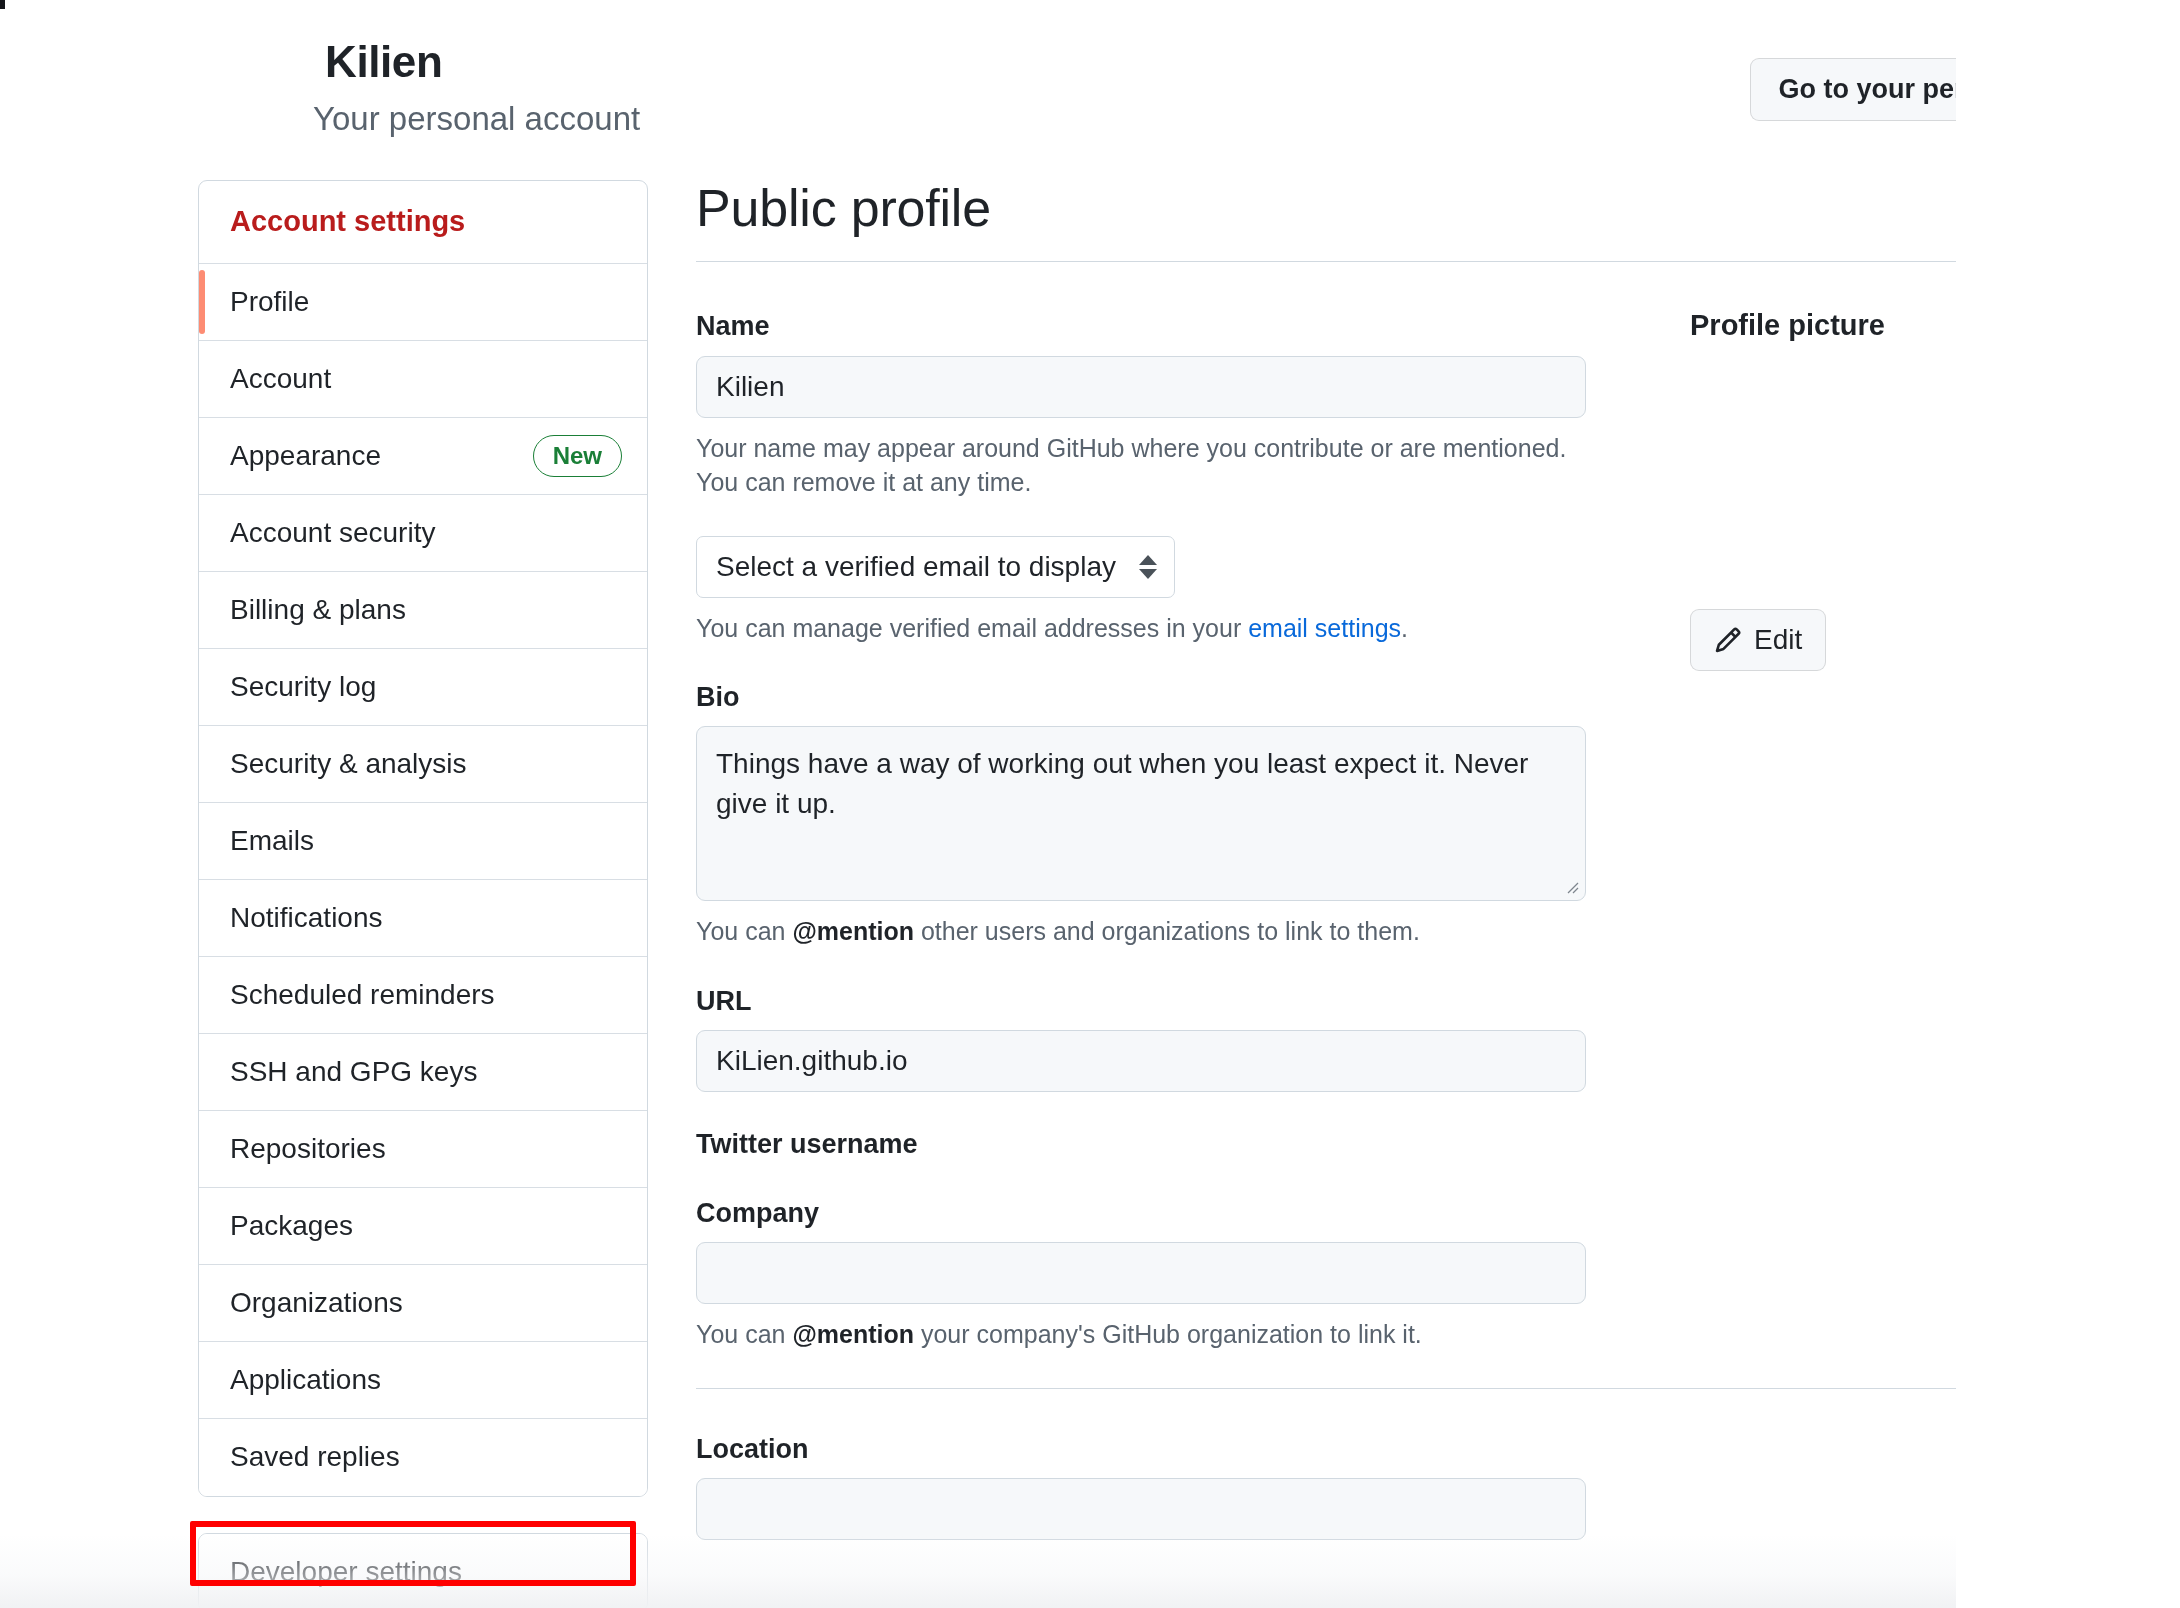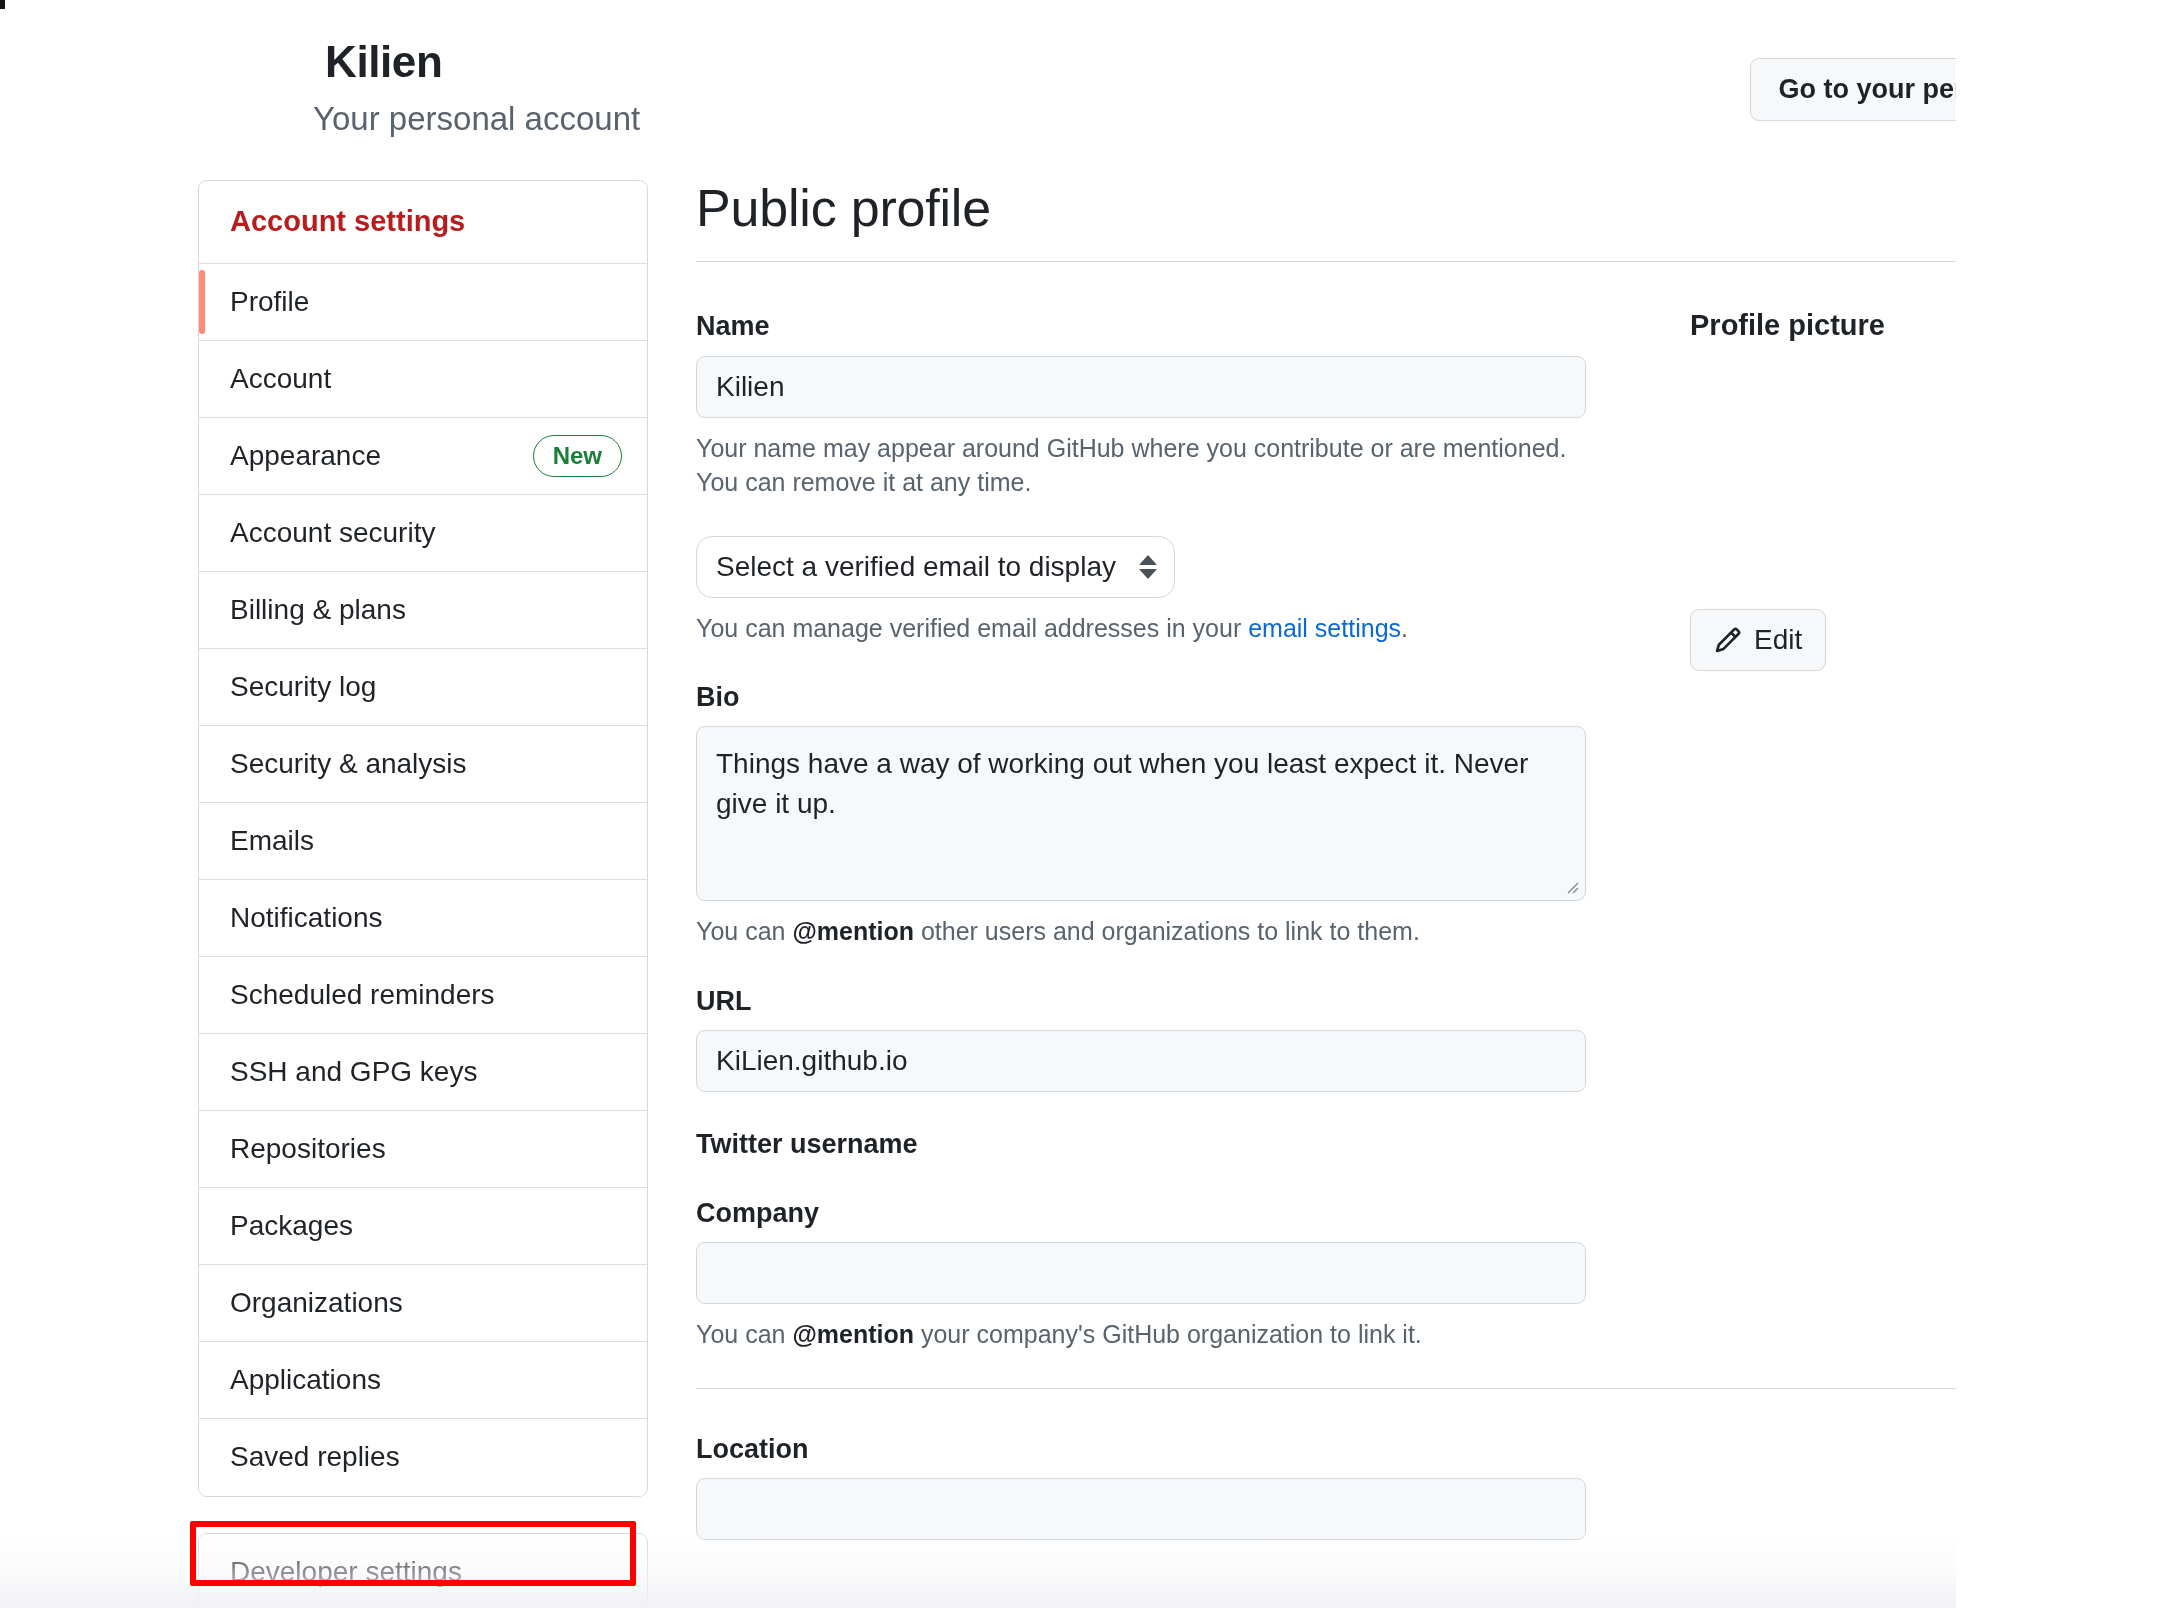--- a/index.html
+++ b/index.html
@@ -237,21 +237,21 @@
     position: relative;
     display: inline-block;
   }
   .select-box {
     display: flex;
     align-items: center;
     height: 62px;
     padding: 0 58px 0 19px;
     background: #ffffff;
     border: 1px solid #d1d9e0;
-    border-radius: 16px;
+    border-radius: 7px;
     font-size: 28px;
     color: #1f2328;
     cursor: pointer;
     white-space: nowrap;
     text-align: center;
   }
   .select-arrows {
     position: absolute;
     right: 18px; top: 50%;
     transform: translateY(-50%);

